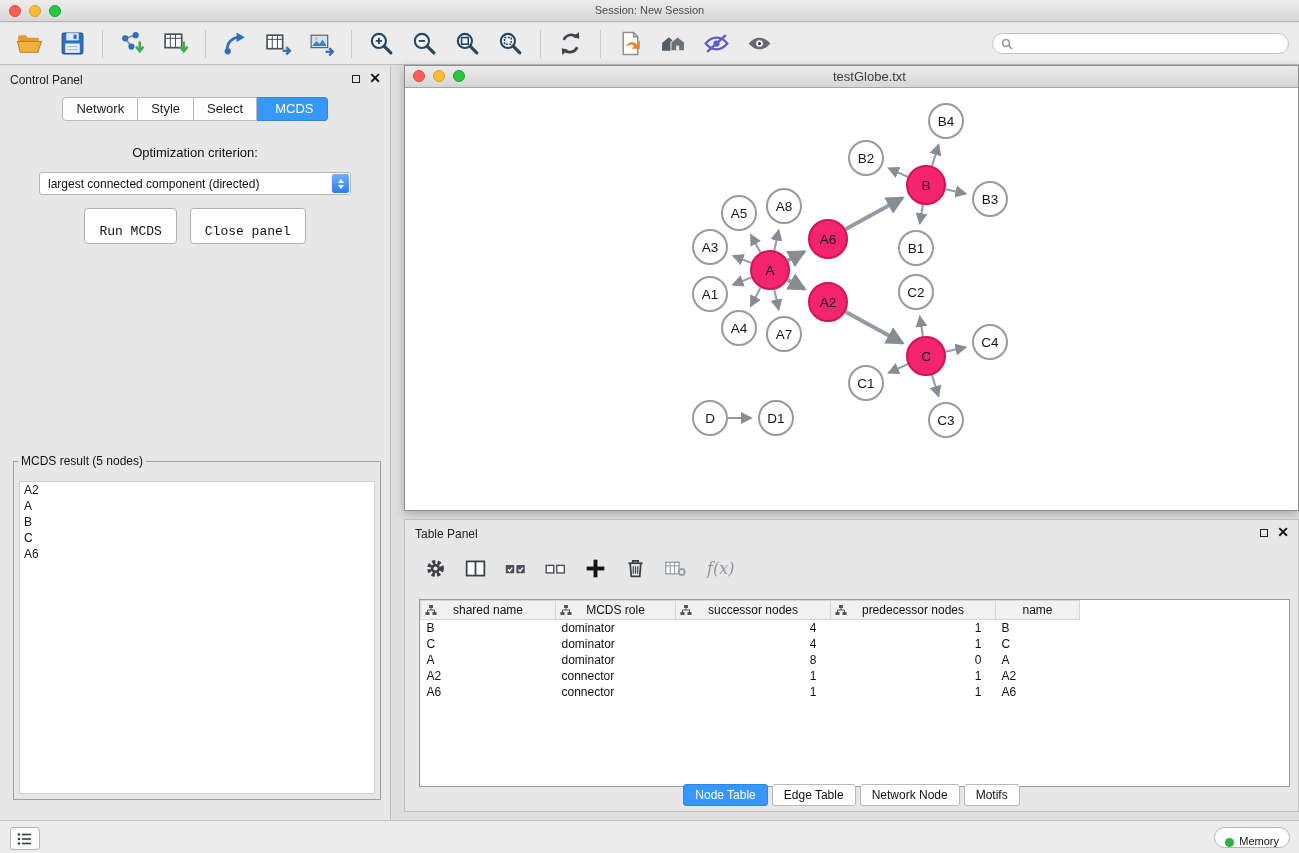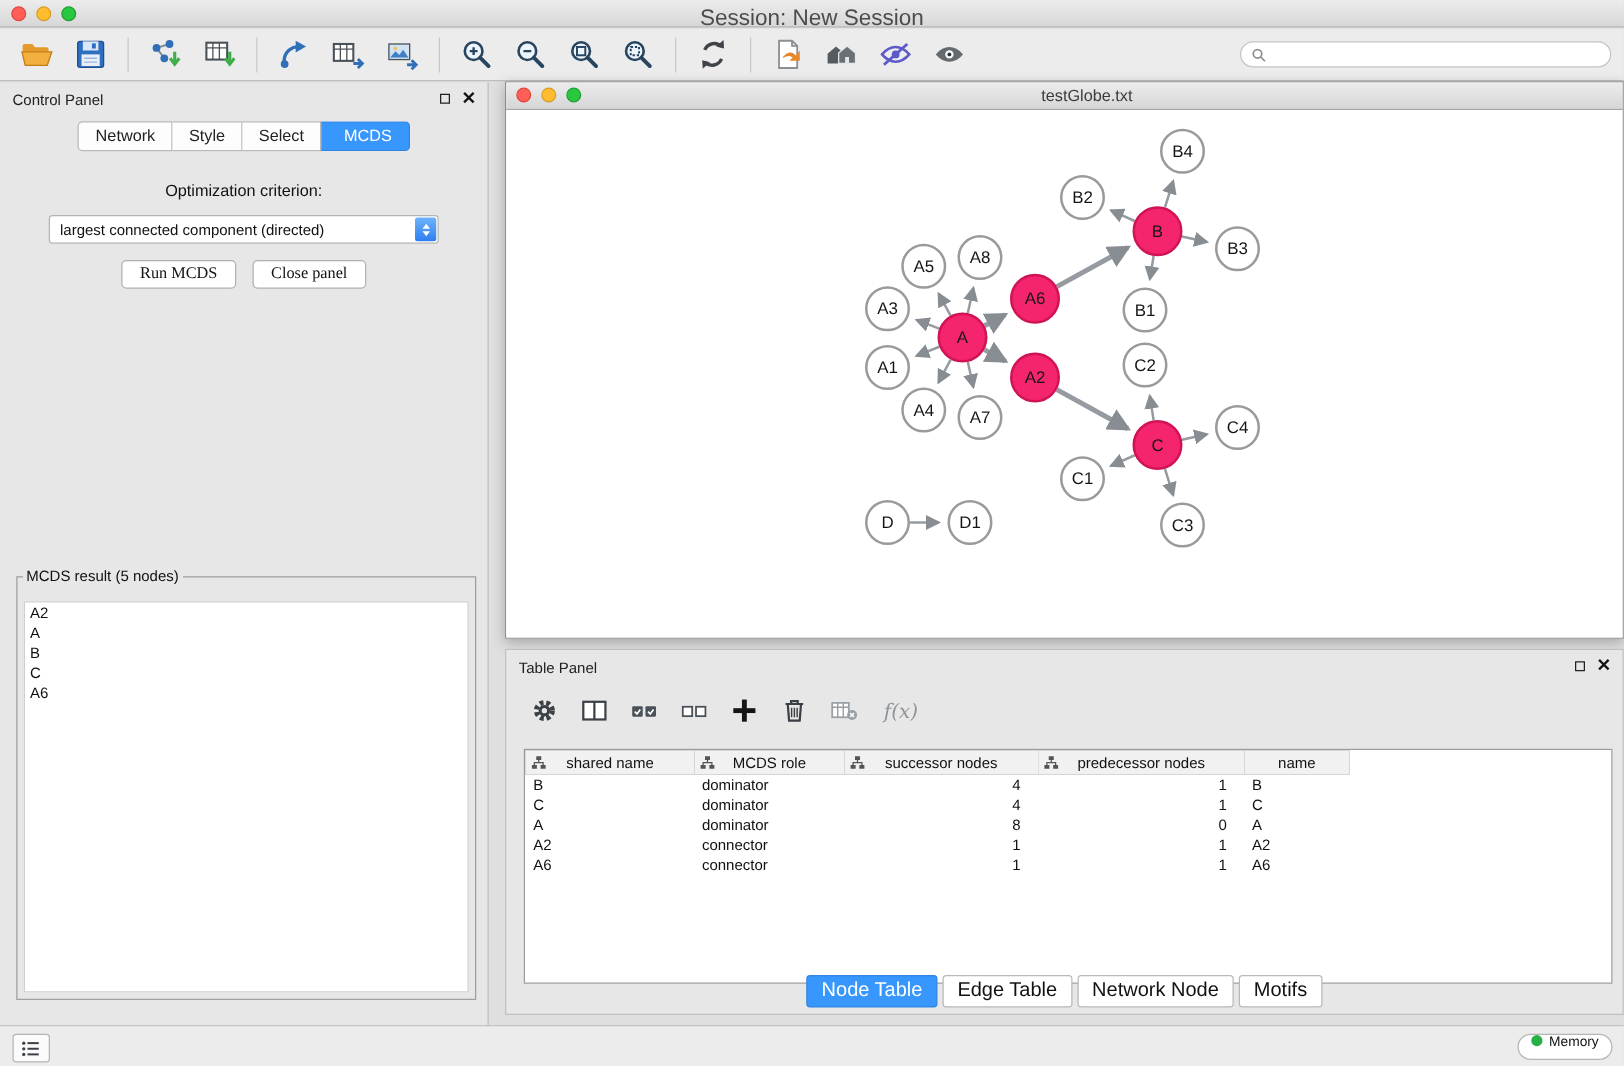--- a/index.html
+++ b/index.html
@@ -4,21 +4,21 @@
 <style>
   html,body{margin:0;padding:0;}
   body{width:1299px;height:853px;position:relative;background:#dfdfdf;font-family:"Liberation Sans",sans-serif;overflow:hidden;}
   
   .titlebar{position:absolute;left:0;top:0;width:100%;height:22px;background:linear-gradient(#ececec,#d7d7d7);border-bottom:1px solid #b4b4b4;box-sizing:border-box;}
   .lights{position:absolute;left:9px;top:5px;display:flex;gap:8px;}
   .light{width:12px;height:12px;border-radius:50%;display:inline-block;box-sizing:border-box;}
   .light.red{background:#ff5f57;border:1px solid #e0443e;}
   .light.yellow{background:#febc2e;border:1px solid #d89e24;}
   .light.green{background:#28c840;border:1px solid #1f9f31;}
-  .titletext{position:absolute;left:0;right:0;top:4px;text-align:center;font-size:18px;color:#4c4c4c;}
+  .titletext{position:absolute;left:0;right:0;top:4px;text-align:center;font-size:11px;color:#4c4c4c;}
   
   .toolbar{position:absolute;left:0;top:23px;width:100%;height:42px;background:#ececec;border-bottom:1px solid #bdbdbd;display:flex;align-items:center;padding-left:12px;box-sizing:border-box;}
   .tbtn{width:34px;height:34px;display:flex;align-items:center;justify-content:center;margin-right:9px;}
   .tbtn svg{width:27px;height:27px;}
   .tsep{width:1px;height:28px;background:#c7c7c7;margin:0 12px 0 4px;}
   .searchwrap{position:absolute;right:10px;top:10px;width:297px;height:21px;background:#fff;border:1px solid #c4c4c4;border-radius:11px;display:flex;align-items:center;padding-left:8px;box-sizing:border-box;}
   .searchwrap input{border:none;outline:none;flex:1;font-size:12px;background:transparent;margin-left:4px;font-family:"Liberation Sans",sans-serif;}
   
   .control-panel{position:absolute;left:0;top:66px;width:391px;height:754px;background:#e7e7e7;border-right:1px solid #bdbdbd;box-sizing:border-box;}
   .panel-head{position:relative;height:26px;}
@@ -32,21 +32,21 @@
   .cp-tab:last-child{border-radius:0 4px 4px 0;padding-left:18px;}
   .cp-tab.active{background:#3797fd;color:#fff;border-color:#2f85e4;}
   .opt-label{text-align:center;margin-top:24px;font-size:13px;color:#111;}
   .dropdown{position:relative;margin:12px auto 0;width:312px;height:23px;background:#fff;border:1px solid #b5b5b5;border-radius:3px;box-sizing:border-box;text-align:right;}
   .dropdown .dtext{position:absolute;left:8px;top:4px;font-size:12px;color:#111;white-space:nowrap;}
   .stepper{position:absolute;right:1px;top:1px;bottom:1px;width:17px;background:linear-gradient(#6db3fb,#2f7ef0);border-radius:2px;display:flex;flex-direction:column;align-items:center;justify-content:center;gap:2px;}
   .stepper .up,.stepper .dn{width:0;height:0;border-left:3.5px solid transparent;border-right:3.5px solid transparent;}
   .stepper .up{border-bottom:4px solid #fff;}
   .stepper .dn{border-top:4px solid #fff;}
   .cp-buttons{display:flex;justify-content:center;gap:13px;margin-top:13px;}
-  .pbtn{background:#fff;border:1px solid #b0b0b0;border-radius:4px;font-size:13px;color:#111;padding:1px 14px 4px;font-family:Liberation Serif, serif;}
+  .pbtn{background:#fff;border:1px solid #b0b0b0;border-radius:4px;font-size:13px;color:#111;padding:15px 14px 4px;font-family:Liberation Mono, monospace;}
   .result-box{position:absolute;left:13px;right:9px;top:388px;bottom:20px;border:1px solid #9f9f9f;margin:0;padding:0;}
   .result-box legend{font-size:12px;color:#111;padding:0 3px;margin-left:4px;}
   .result-list{position:absolute;left:5px;right:5px;top:13px;bottom:5px;background:#fff;border:1px solid #cfcfcf;overflow:hidden;}
   .result-item{font-size:12px;color:#111;padding:1px 0 1px 4px;line-height:14px;}
   
   .net-window{position:absolute;left:404px;top:65px;width:895px;height:446px;background:#fff;border:1px solid #8e8e8e;box-sizing:border-box;box-shadow:0 3px 10px rgba(0,0,0,0.25);}
   .net-titlebar{position:relative;height:21px;background:linear-gradient(#ececec,#d6d6d6);border-bottom:1px solid #a5a5a5;}
   .net-titlebar .lights{top:4px;left:8px;}
   .net-title{position:absolute;left:0;right:0;top:3px;text-align:center;font-size:13px;color:#3c3c3c;padding-left:36px;}
   .net-canvas{position:absolute;left:0;right:0;top:22px;bottom:0;background:#fff;text-align:right;}
@@ -58,26 +58,26 @@
   .tp-toolbar svg{width:23px;height:23px;}
   .fx{font-family:"DejaVu Serif",serif;font-style:italic;font-size:16px;color:#8f959a;margin-left:4px;}
   .tp-table-wrap{position:absolute;left:14px;right:8px;top:79px;height:188px;background:#fff;border:1px solid #9c9c9c;overflow:hidden;box-sizing:border-box;}
   table.datatable{border-collapse:collapse;font-size:12px;table-layout:fixed;}
   table.datatable th{background:#f1f1f1;border:1px solid #d6d6d6;font-weight:normal;height:18px;position:relative;font-size:12px;color:#111;text-align:center;padding:0 4px;}
   table.datatable th .hicon{position:absolute;left:4px;top:3px;}
   table.datatable th.filler{background:#fff;border:none;}
   table.datatable td{padding:1px 6px;height:14px;color:#111;white-space:nowrap;overflow:hidden;}
   table.datatable td.num{text-align:right;padding-right:14px;}
   .tp-tabs{position:absolute;left:0;right:0;bottom:5px;display:flex;justify-content:center;gap:4px;}
-  .tp-tab{font-size:16px;background:#fff;border:1px solid #b9b9b9;border-radius:3px;padding:3px 11px;color:#111;}
+  .tp-tab{font-size:12px;background:#fff;border:1px solid #b9b9b9;border-radius:3px;padding:3px 11px;color:#111;}
   .tp-tab.active{background:#3797fd;color:#fff;border-color:#2f85e4;}
   
   .statusbar{position:absolute;left:0;bottom:0;width:100%;height:33px;background:#ececec;border-top:1px solid #c2c2c2;box-sizing:border-box;}
   .list-btn{position:absolute;left:10px;top:6px;width:28px;height:21px;background:#fbfbfb;border:1px solid #b5b5b5;border-radius:3px;display:flex;align-items:center;justify-content:center;}
-  .memory-btn{position:absolute;right:9px;top:6px;height:21px;background:#fff;border:1px solid #b5b5b5;border-radius:11px;display:flex;align-items:flex-start;gap:5px;padding:0 10px;font-size:11px;color:#111;box-sizing:border-box;}
+  .memory-btn{position:absolute;right:9px;top:6px;height:21px;background:#fff;border:1px solid #b5b5b5;border-radius:11px;display:flex;align-items:flex-end;gap:5px;padding:0 10px;font-size:11px;color:#111;box-sizing:border-box;}
   .mem-dot{width:9px;height:9px;border-radius:50%;background:#27b043;}
 </style>
 </head>
 <body>
 
 <div>
 
   <div class="titlebar">
     <div class="lights">
       <span class="light red"></span>

